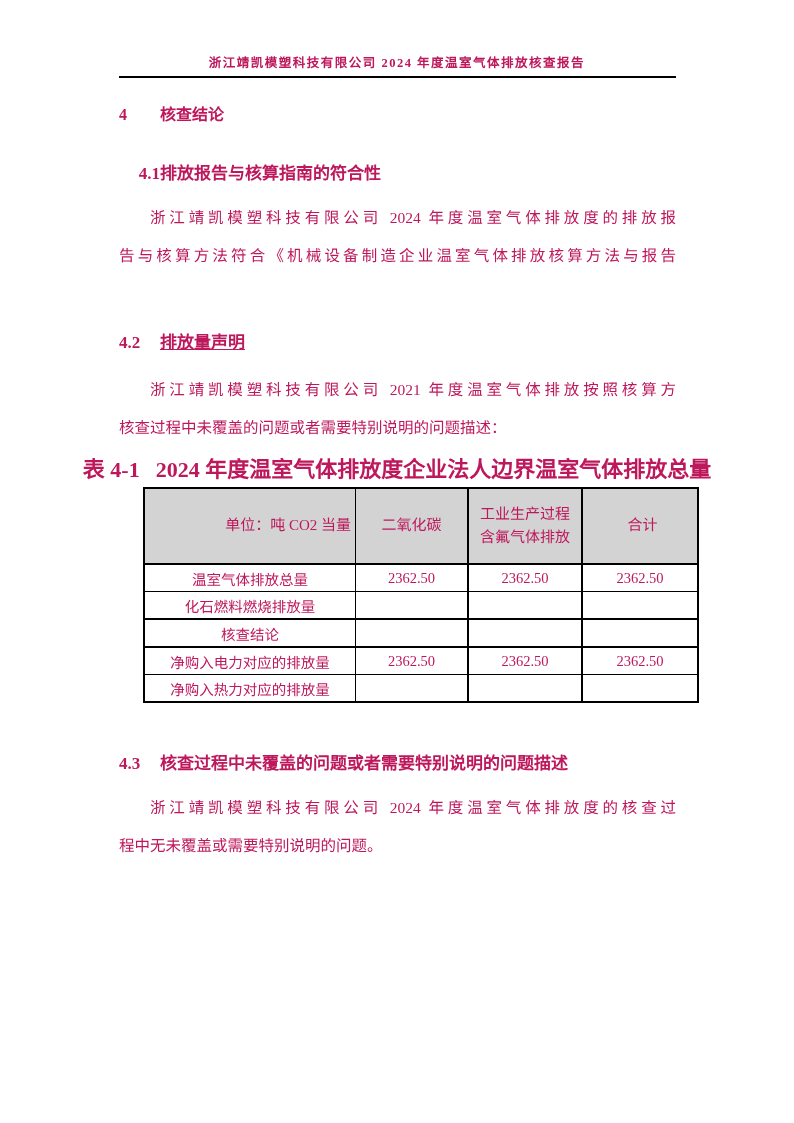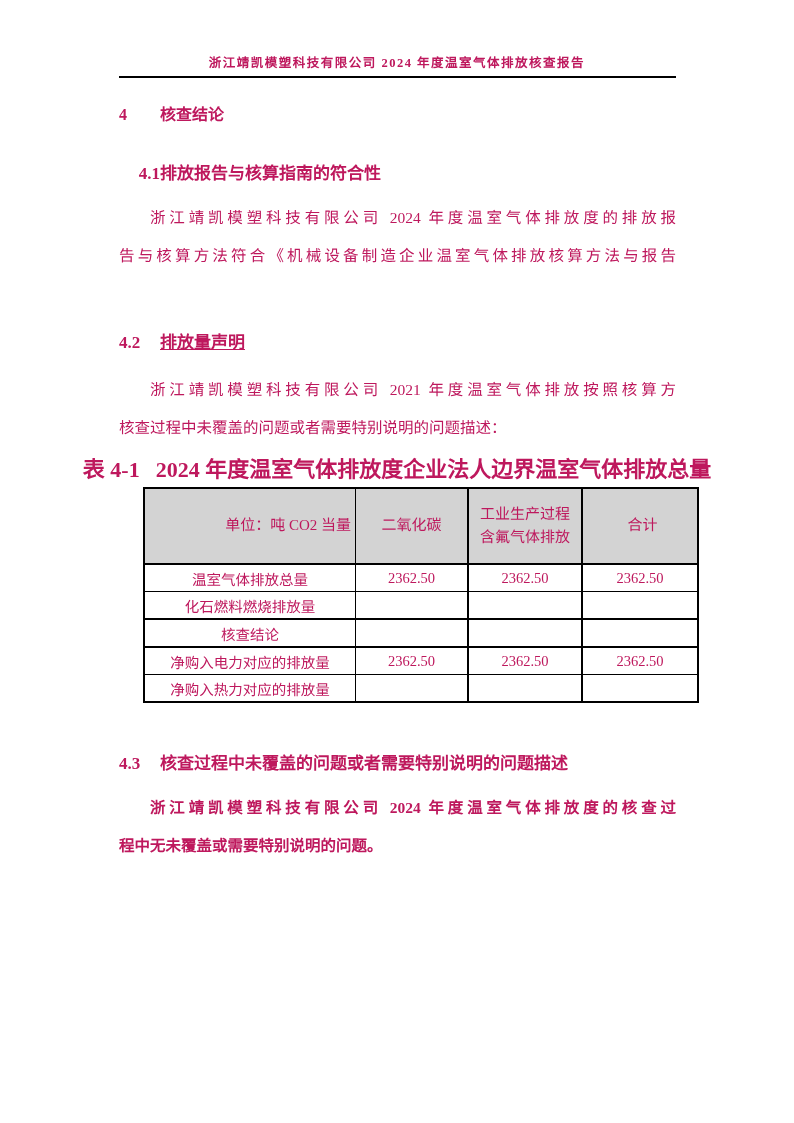--- a/index.html
+++ b/index.html
@@ -194,20 +194,20 @@
           <td></td>
         </tr>
       </tbody>
     </table>
   </div>
 
   <h2 class="h2" style="top:749px;">
     <span class="h-num">4.3</span><span>核查过程中未覆盖的问题或者需要特别说明的问题描述</span>
   </h2>
 
-  <div class="para" style="top:789px;font-weight:bold;">
+  <div class="para" style="top:789px;">
     <div class="pline indent just">浙江靖凯模塑科技有限公司 2024 年度温室气体排放度的核查过</div>
     <div class="pline">程中无未覆盖或需要特别说明的问题。</div>
   </div>
 
   <div class="page-number">41</div>
 
 </div>
 
 </body></html>

